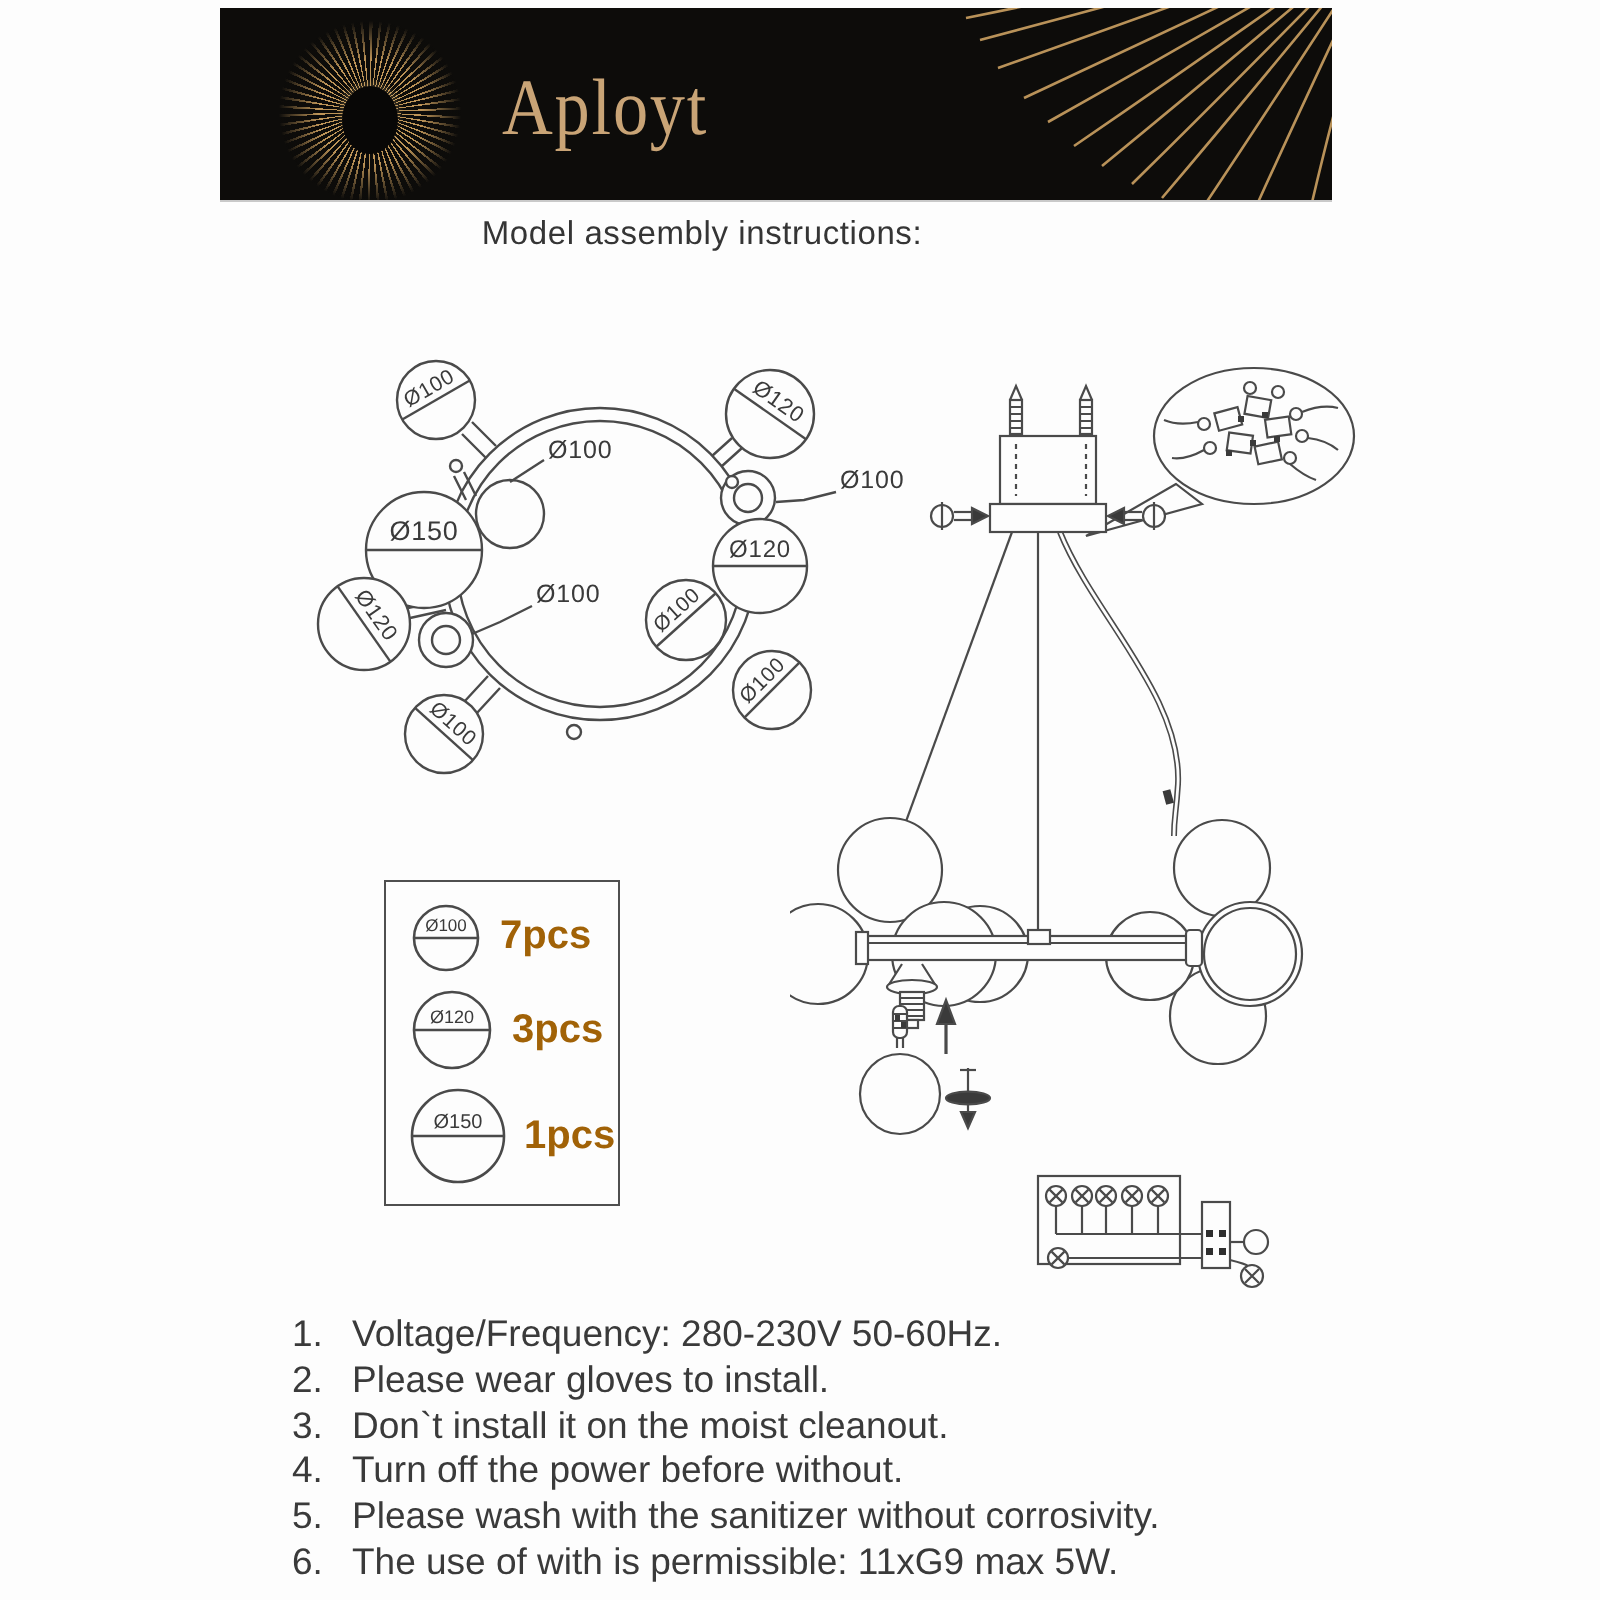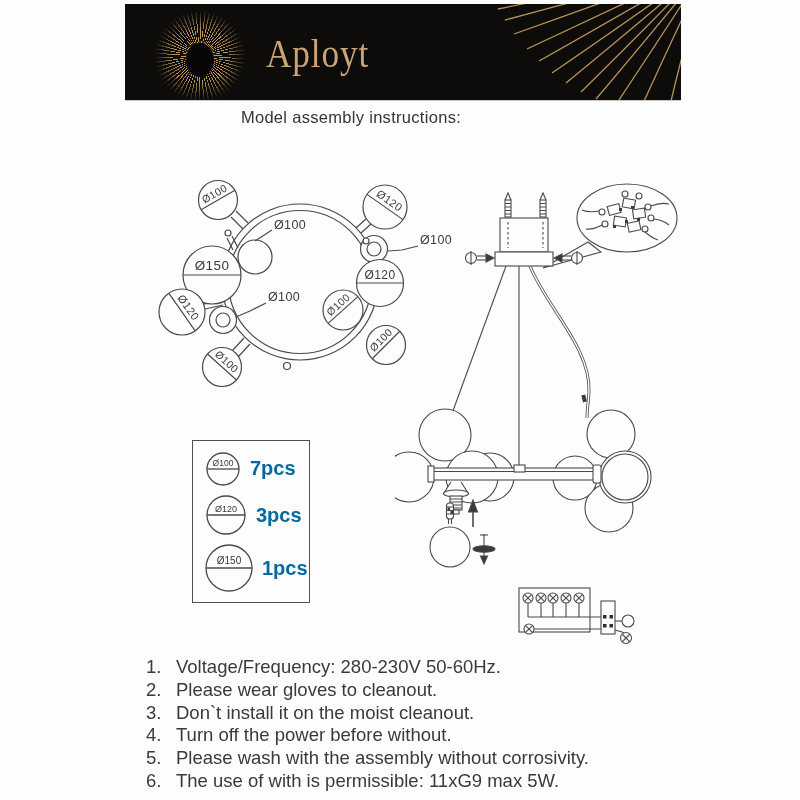--- a/index.html
+++ b/index.html
@@ -1,20 +1,20 @@
 <!DOCTYPE html>
 <html><head>
 <meta charset="utf-8">
 <style>
   * { margin:0; padding:0; box-sizing:border-box; }
   html,body { width:800px; height:800px; background:#fdfdfd; overflow:hidden;
     font-family:"Liberation Sans", sans-serif; color:#3a3a3a; }
 
   
-  .banner { position:absolute; left:125px; top:4px; width:556px; height:96px;
+  .banner { position:absolute; left:110px; top:4px; width:556px; height:96px;
     background:#0d0c0a; overflow:hidden; box-shadow:0 1px 0 #c9c9c9; }
   .starburst { position:absolute; left:28px; top:5px; width:94px; height:94px; border-radius:50%;
     background:
       radial-gradient(closest-side, rgba(226,190,124,.50) 0 15%, rgba(226,190,124,0) 36%),
       radial-gradient(closest-side, rgba(13,12,10,0) 0 55%, #0d0c0a 97%),
       repeating-conic-gradient(#bd9458 0deg 1.7deg, rgba(13,12,10,0) 1.7deg 5.8deg); }
   .starburst-center { position:absolute; left:61px; top:39px; width:28px; height:34px;
     border-radius:50%; background:#080706; }
   .brand { position:absolute; left:141px; top:26px; font-family:"Liberation Serif", serif;
     font-size:40px; font-weight:400; color:#c9a476; letter-spacing:1px;
@@ -27,21 +27,21 @@
 
   
   svg.lineart { position:absolute; }
   svg.lineart text { font-family:"Liberation Sans", sans-serif; fill:#3a3a3a; letter-spacing:.4px; }
 
   
   .legend { position:absolute; left:192px; top:440px; width:118px; height:163px;
     border:1.5px solid #4f4f4f; background:#fdfdfd;
     display:flex; flex-direction:column; justify-content:space-around; padding:6px 0; }
   .legend-row { display:flex; align-items:center; gap:7px; padding-left:10px; }
-  .legend-qty { font-size:20px; font-weight:600; color:#0369a1; }
+  .legend-qty { font-size:20px; font-weight:600; color:#a16207; }
 
   
   .instructions { position:absolute; left:146px; top:656px; width:540px;
     font-size:18.5px; line-height:22.8px; color:#3a3a3a; }
   .instr-row { display:flex; }
   .instr-num { width:30px; flex:0 0 30px; }
   .instr-text { flex:1; }
 </style>
 </head>
 <body>
@@ -326,31 +326,31 @@
   </div>
 </div>
 
 <div class="instructions">
   <div class="instr-row">
     <span class="instr-num">1.</span>
     <span class="instr-text">Voltage/Frequency: 280-230V 50-60Hz.</span>
   </div>
   <div class="instr-row">
     <span class="instr-num">2.</span>
-    <span class="instr-text">Please wear gloves to cleanout.</span>
+    <span class="instr-text">Please wear gloves to install.</span>
   </div>
   <div class="instr-row">
     <span class="instr-num">3.</span>
     <span class="instr-text">Don`t install it on the moist cleanout.</span>
   </div>
   <div class="instr-row">
     <span class="instr-num">4.</span>
     <span class="instr-text">Turn off the power before without.</span>
   </div>
   <div class="instr-row">
     <span class="instr-num">5.</span>
-    <span class="instr-text">Please wash with the assembly without corrosivity.</span>
+    <span class="instr-text">Please wash with the sanitizer without corrosivity.</span>
   </div>
   <div class="instr-row">
     <span class="instr-num">6.</span>
     <span class="instr-text">The use of with is permissible: 11xG9 max 5W.</span>
   </div>
 </div>
 
 </body></html>

